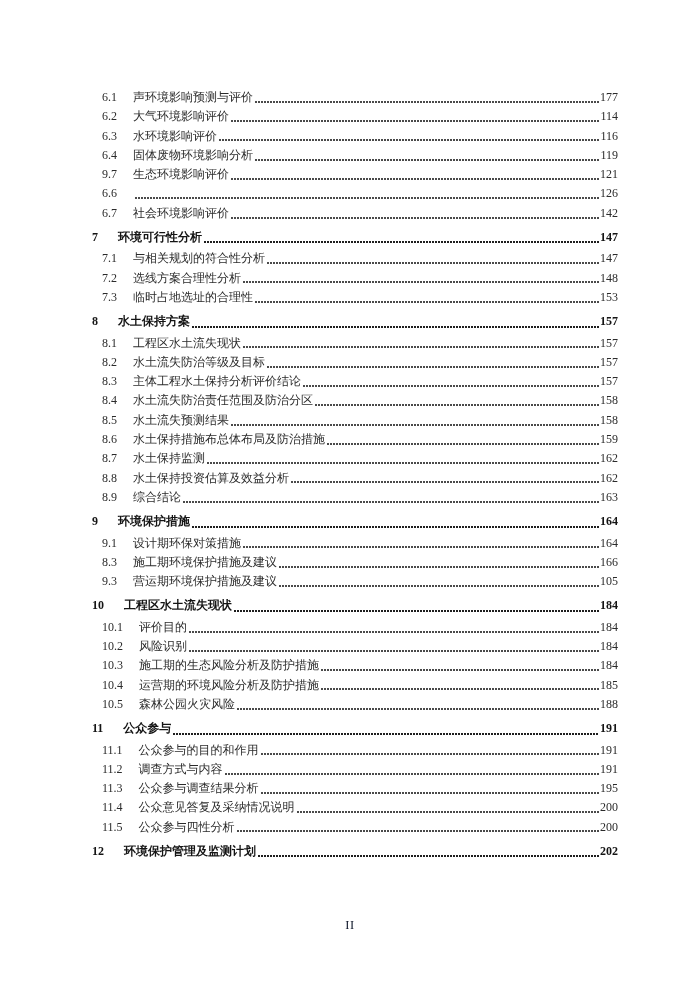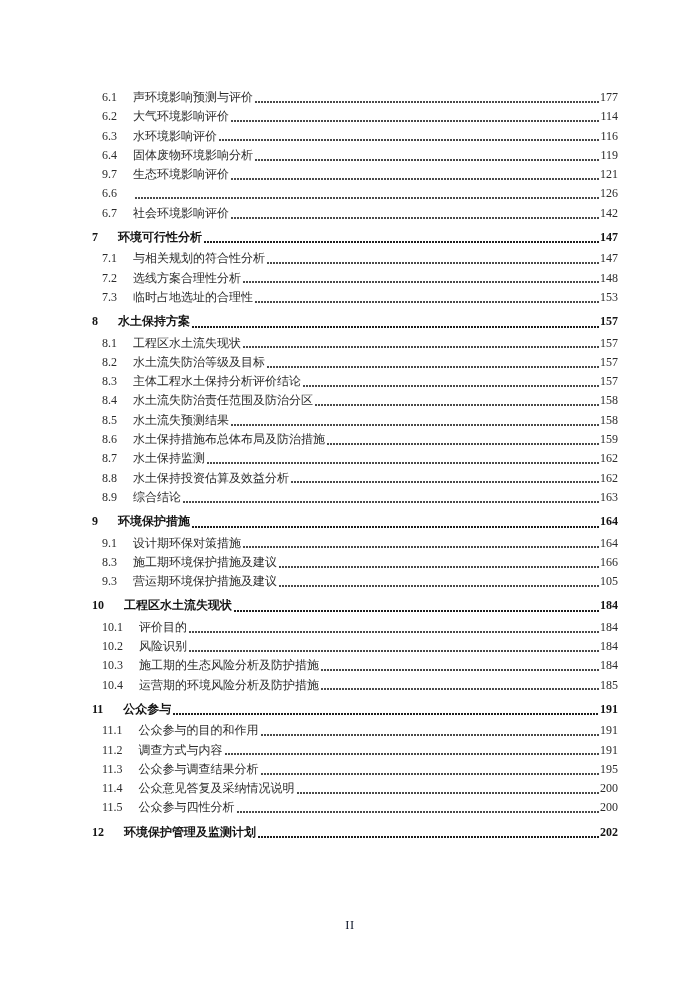--- a/index.html
+++ b/index.html
@@ -253,20 +253,26 @@
     <span class="title">施工期的生态风险分析及防护措施</span>
     <span class="leader"></span>
     <span class="page">184</span>
   </div>
     <div class="row sub">
     <span class="num">10.4</span>
     <span class="title">运营期的环境风险分析及防护措施</span>
     <span class="leader"></span>
     <span class="page">185</span>
   </div>
+    <div class="row sub">
+    <span class="num">10.5</span>
+    <span class="title">森林公园火灾风险</span>
+    <span class="leader"></span>
+    <span class="page">188</span>
+  </div>
     <div class="row chapter">
     <span class="num">11</span>
     <span class="title">公众参与</span>
     <span class="leader"></span>
     <span class="page">191</span>
   </div>
     <div class="row sub">
     <span class="num">11.1</span>
     <span class="title">公众参与的目的和作用</span>
     <span class="leader"></span>

